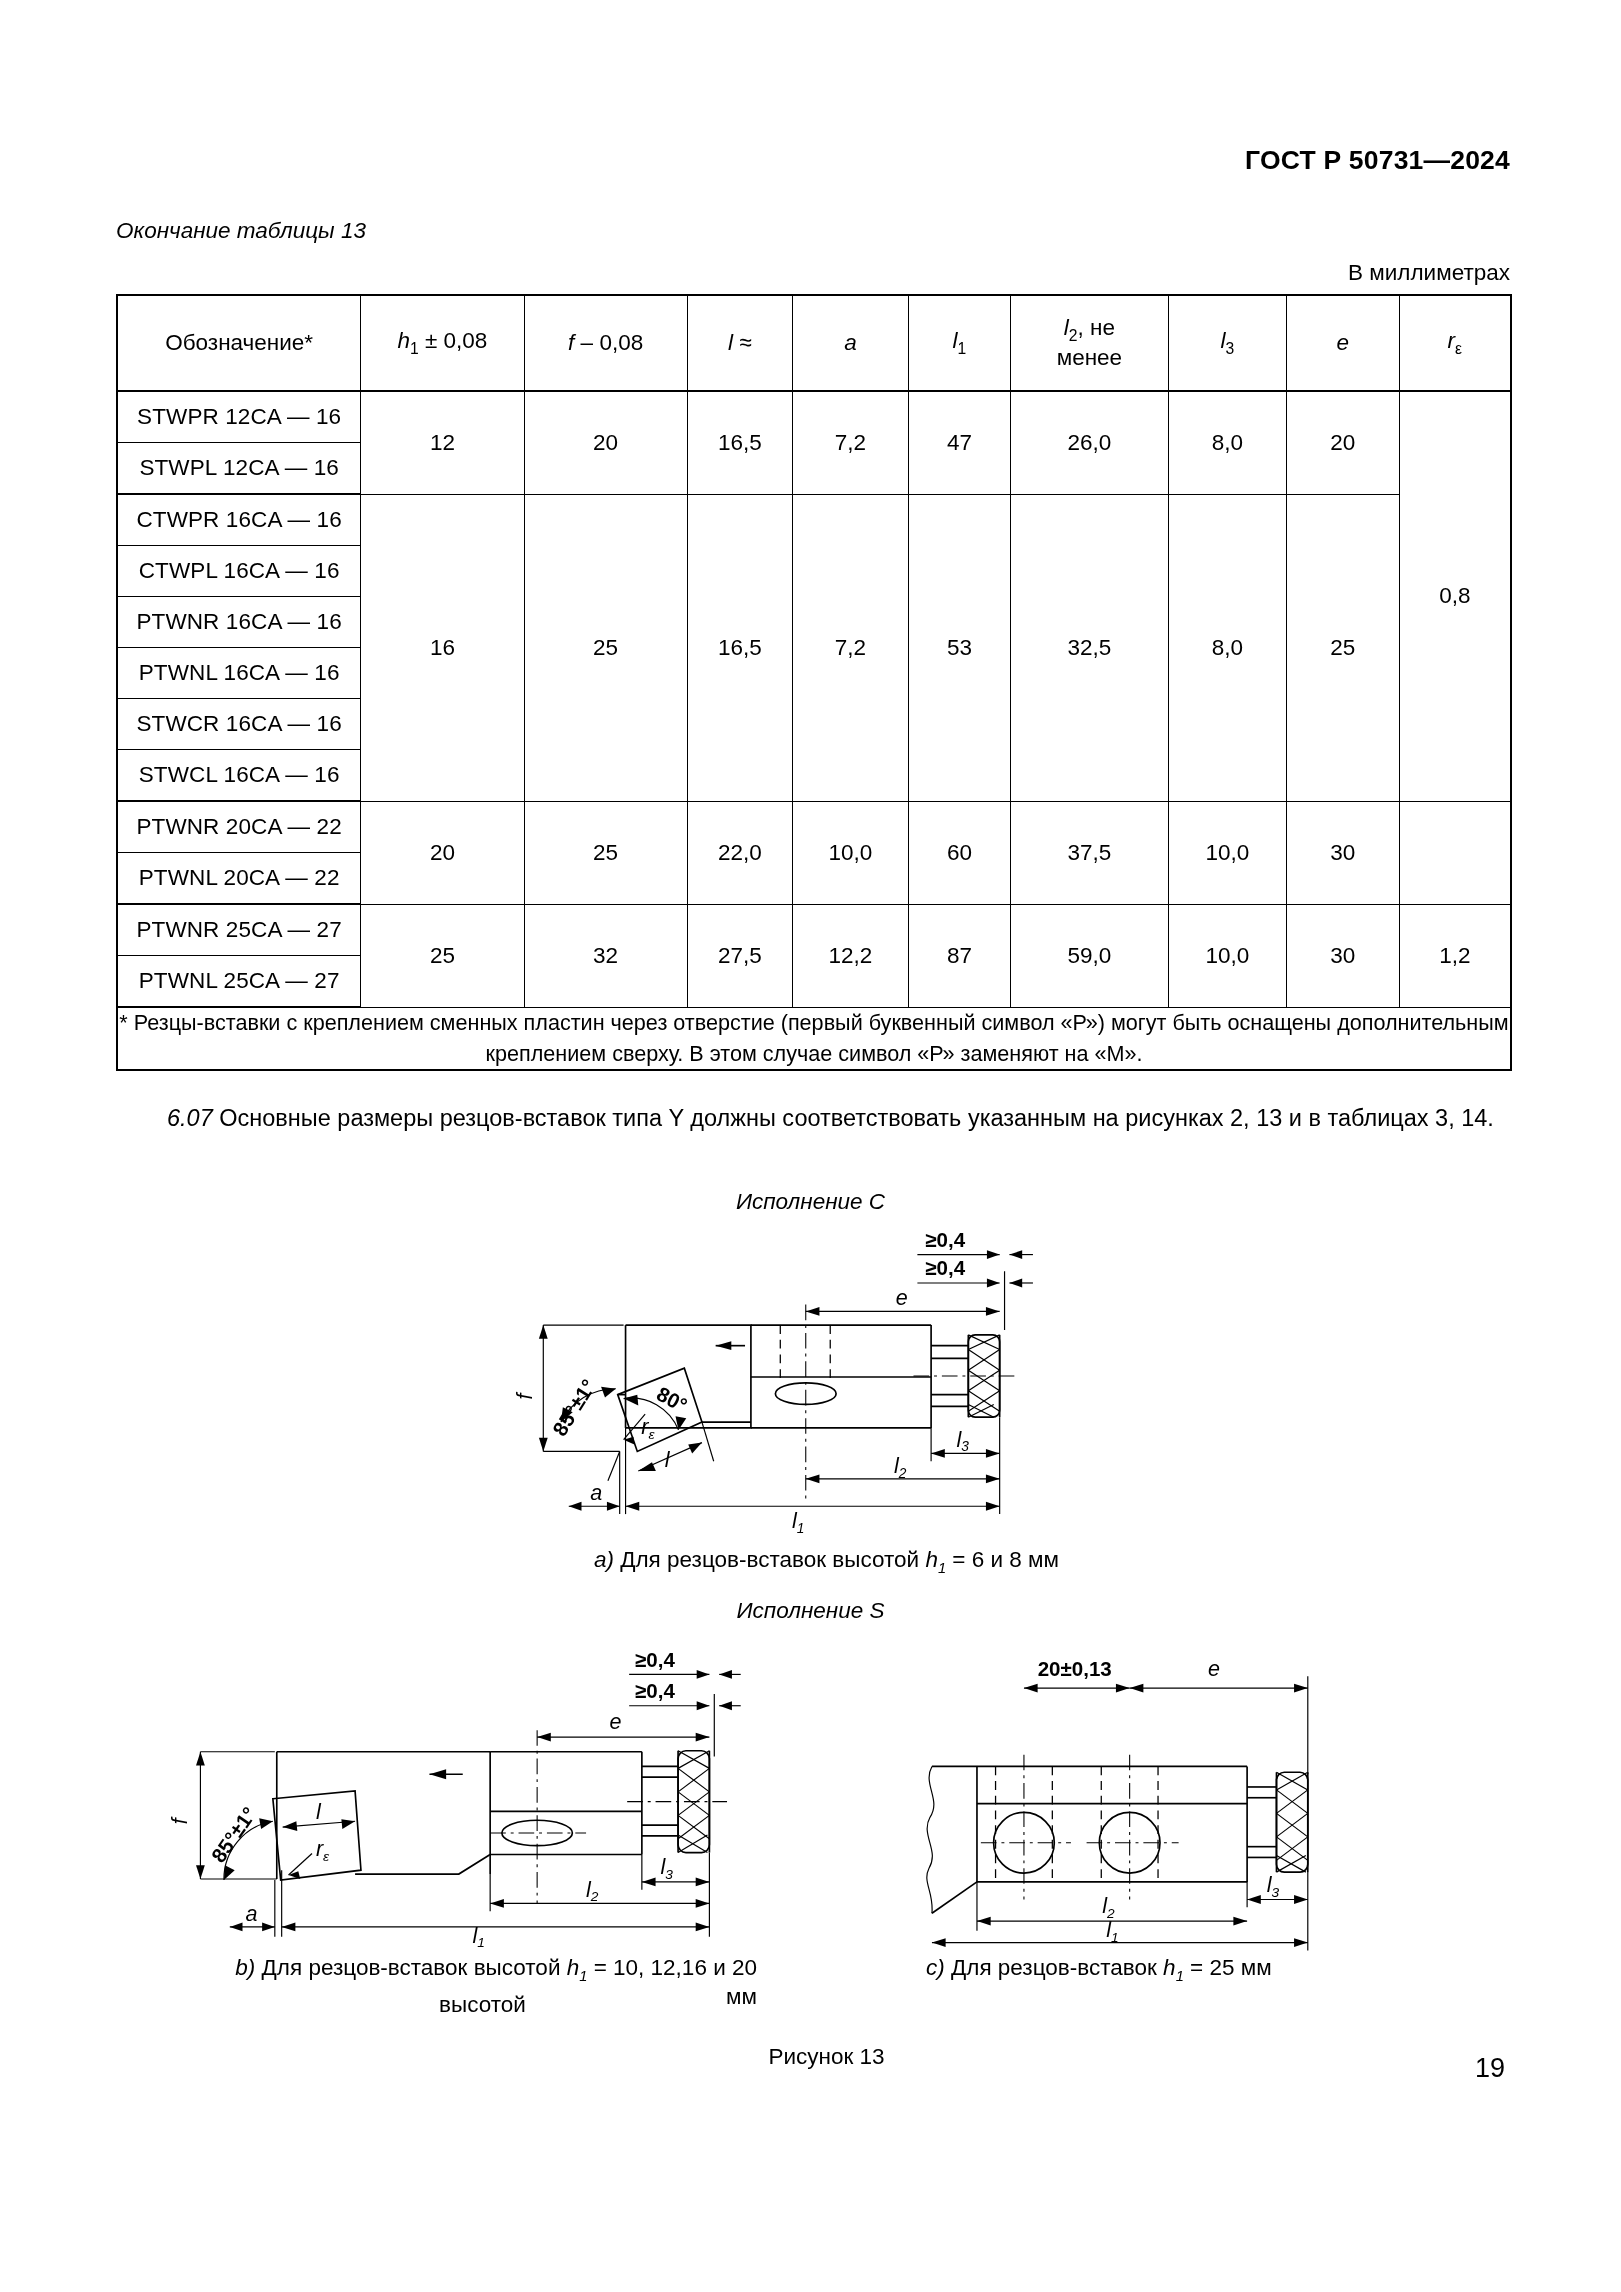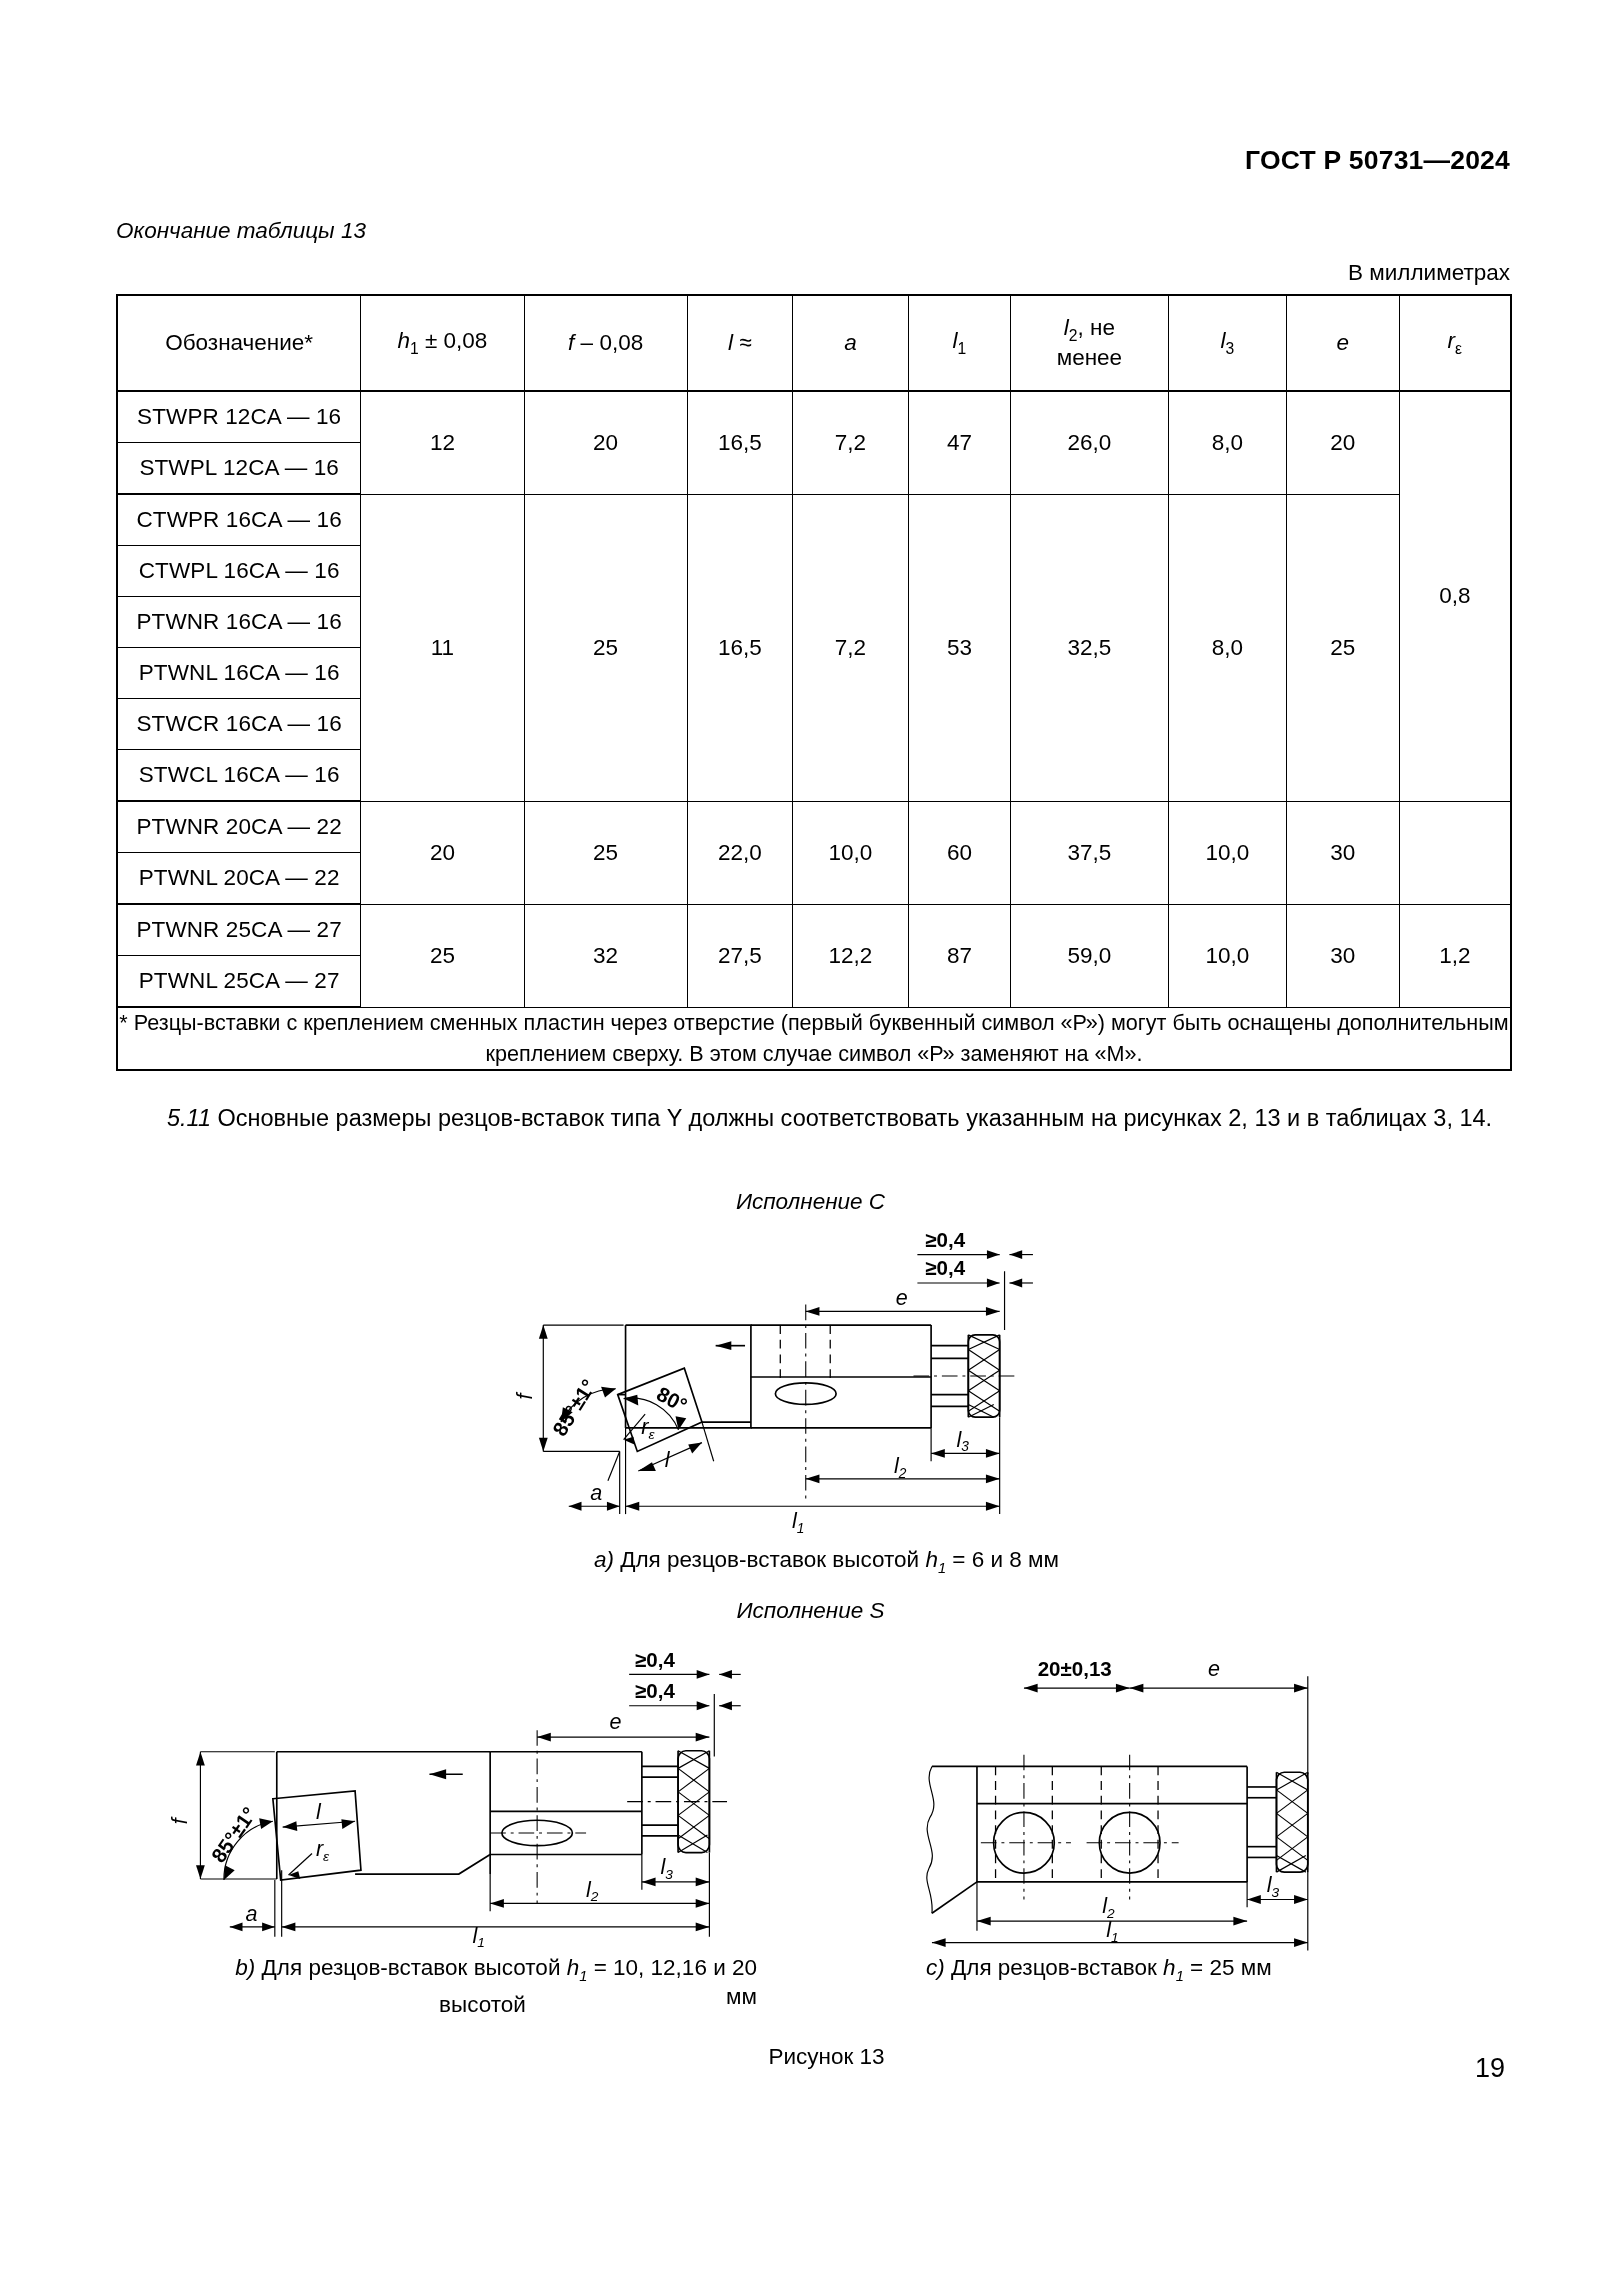--- a/index.html
+++ b/index.html
@@ -150,21 +150,21 @@
           <td class="val" rowspan="2">8,0</td>
           <td class="val" rowspan="2">20</td>
           <td class="val" rowspan="8">0,8</td>
         </tr>
         <tr class="grp-end">
           <td class="desig">STWPL 12CA — 16</td>
         </tr>
 
         <tr>
           <td class="desig">CTWPR 16CA — 16</td>
-          <td class="val" rowspan="6">11</td>
+          <td class="val" rowspan="6">16</td>
           <td class="val" rowspan="6">25</td>
           <td class="val" rowspan="6">16,5</td>
           <td class="val" rowspan="6">7,2</td>
           <td class="val" rowspan="6">53</td>
           <td class="val" rowspan="6">32,5</td>
           <td class="val" rowspan="6">8,0</td>
           <td class="val" rowspan="6">25</td>
         </tr>
         <tr>
           <td class="desig">CTWPL 16CA — 16</td>
@@ -215,21 +215,21 @@
         </tr>
 
         <tr>
           <td class="foot-cell" colspan="10">*  Резцы-вставки с креплением сменных пластин через отверстие (первый буквенный символ «Р») могут быть оснащены дополнительным креплением сверху. В этом случае символ «Р» заменяют на «М».</td>
         </tr>
       </tbody>
     </table>
   </div>
 
   <div class="para">
-    <span style="display:inline-block;width:51px"></span><span class="num">5.11</span>
+    <span style="display:inline-block;width:51px"></span><span class="num">6.07</span>
     <span>Основные размеры резцов-вставок типа Y должны соответствовать указанным на рисунках 2, 13 и в таблицах 3, 14.</span>
   </div>
 
   <div class="fig-title" style="top:1189px;">Исполнение C</div>
 
   <div class="draw" style="left:510px; top:1220px;">
     <svg width="568" height="314" viewBox="0 0 580 320">
 
       <path class="ln" d="M118 107 L246 107 L246 212 L118 212"></path>
 

